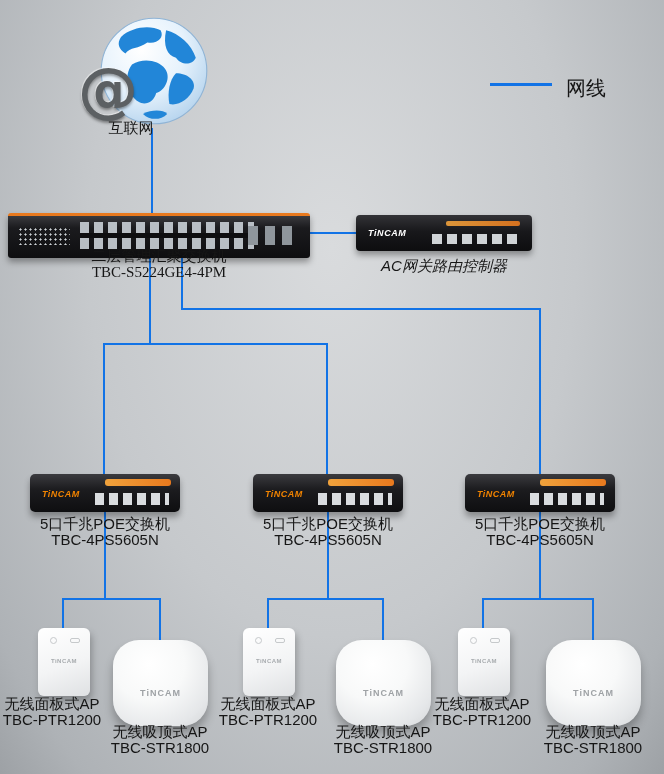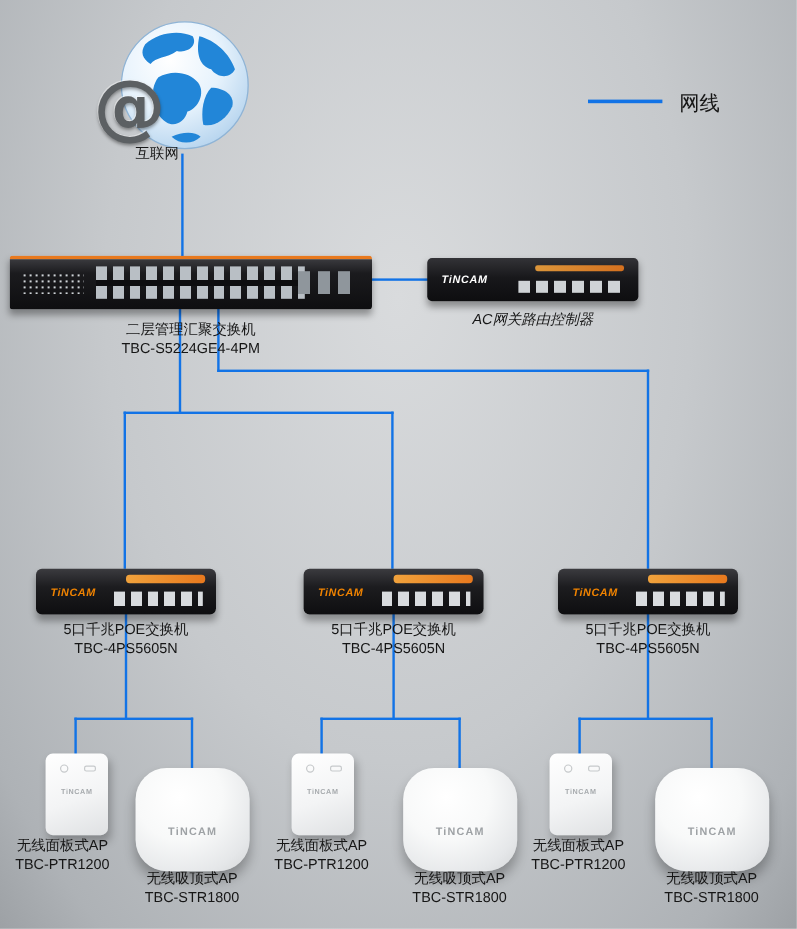--- a/index.html
+++ b/index.html
@@ -7,25 +7,25 @@
     width:664px;height:774px;position:relative;overflow:hidden;
     font-family:"Liberation Sans","DejaVu Sans",sans-serif;
     background:radial-gradient(ellipse at 50% 32%, #d9dbdd 0%, #c6c9cc 52%, #aeb2b6 88%, #9da1a5 100%);
   }
   .stage{position:absolute;inset:0;}
   
   .wire{position:absolute;background:#1273e6;}
   .wire.h{height:2px;}
   .wire.v{width:2px;}
   
-  .node-label{position:absolute;text-align:center;color:#161616;font-size:12px;line-height:16px;}
+  .node-label{position:absolute;text-align:center;color:#161616;font-size:15px;line-height:16px;}
   .node-label .l2{display:block;}
   
   .legend-line{position:absolute;left:490px;top:83px;width:62px;height:3px;background:#1273e6;}
-  .legend-label{position:absolute;left:566px;top:75px;font-size:17px;color:#161616;}
+  .legend-label{position:absolute;left:566px;top:75px;font-size:20px;color:#161616;}
   
   .globe{position:absolute;left:99px;top:16px;width:110px;height:110px;}
   .at-symbol{
     position:absolute;left:78px;top:54px;font-size:60px;font-weight:bold;color:#5c6063;
     text-shadow:-1px -1px 0 rgba(255,255,255,.45), 0 2px 3px rgba(0,0,0,.4);
     font-family:"DejaVu Sans",sans-serif;
   }
   
   .core-switch{
     position:absolute;left:8px;top:213px;width:302px;height:42px;border-radius:3px;
@@ -136,21 +136,21 @@
     </svg>
   </div>
   <div class="at-symbol">@</div>
   <div class="node-label" style="left:91px;top:120px;width:80px;">互联网</div>
 
   <div class="core-switch">
     <div class="core-leds"></div>
     <div class="core-ports"></div>
     <div class="core-sfp"></div>
   </div>
-  <div class="node-label" style="left:8px;top:266px;width:302px;">
+  <div class="node-label" style="left:8px;top:248px;width:302px;font-family:Liberation Serif, serif;">
     <span>二层管理汇聚交换机</span>
     <span class="l2">TBC-S5224GE4-4PM</span>
   </div>
 
   <div class="ac-device">
     <div class="ac-brand">TiNCAM</div>
     <div class="ac-orangebar"></div>
     <div class="ac-ports"></div>
   </div>
   <div class="node-label" style="left:356px;top:258px;width:176px;font-style:italic;">

